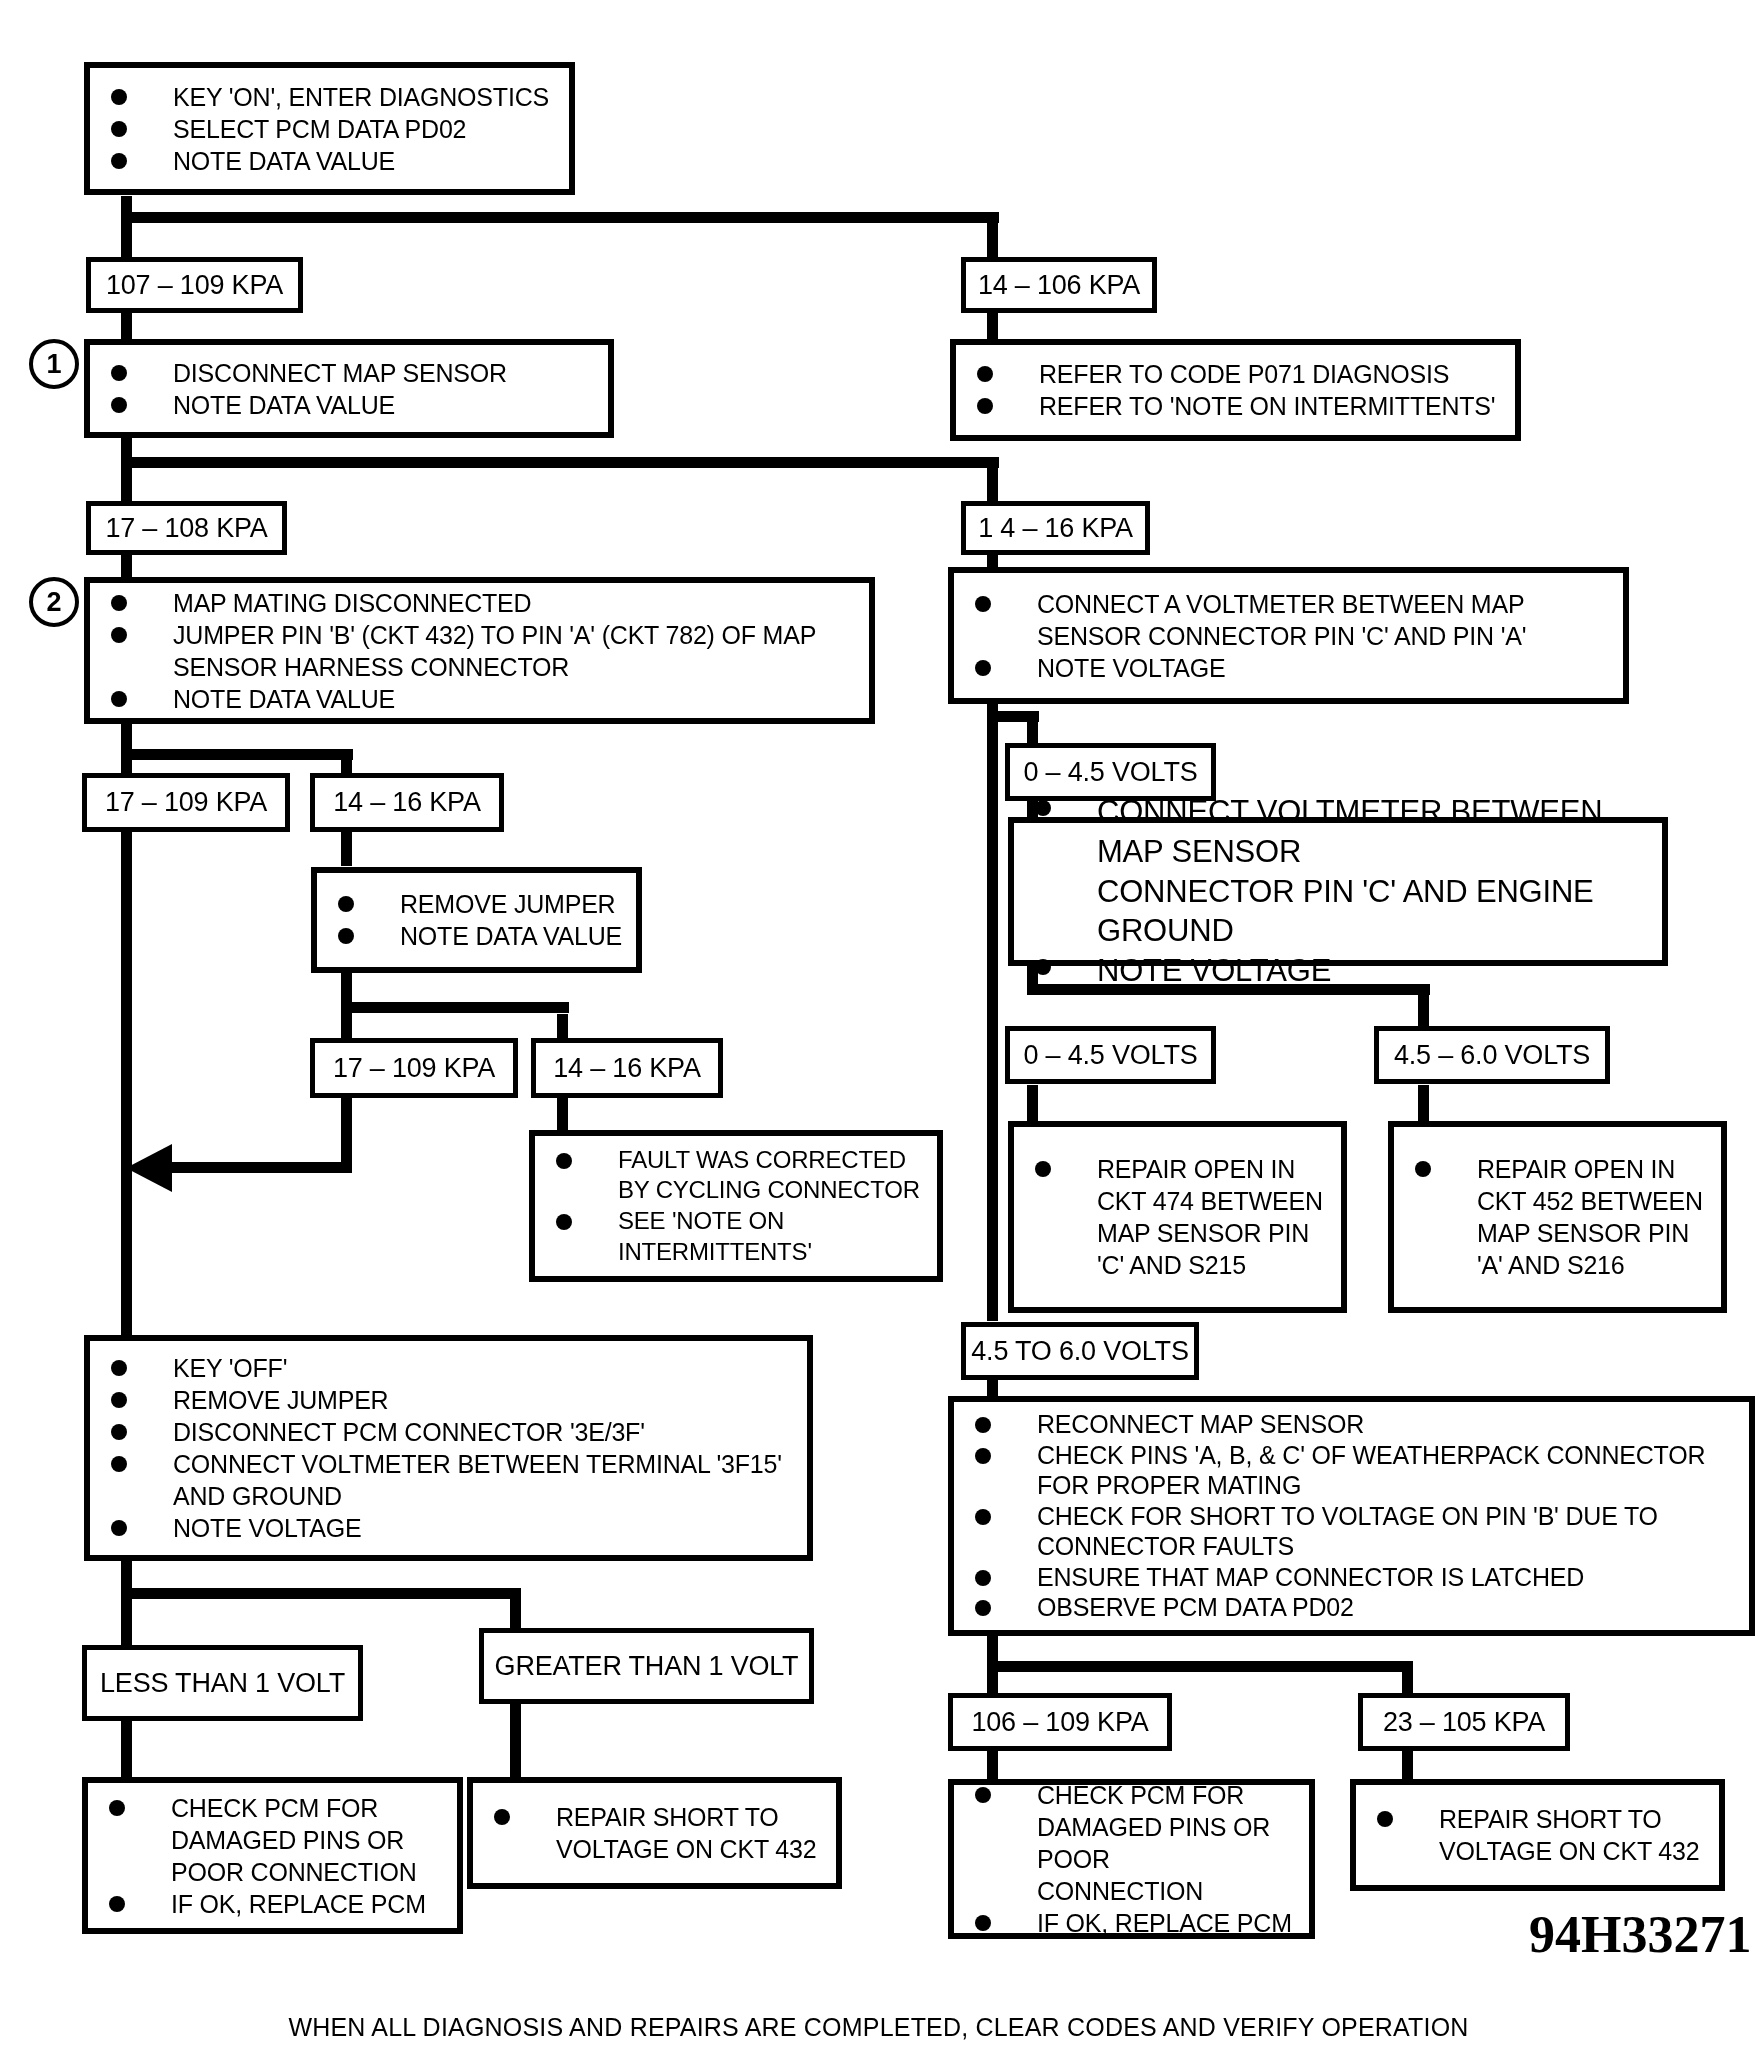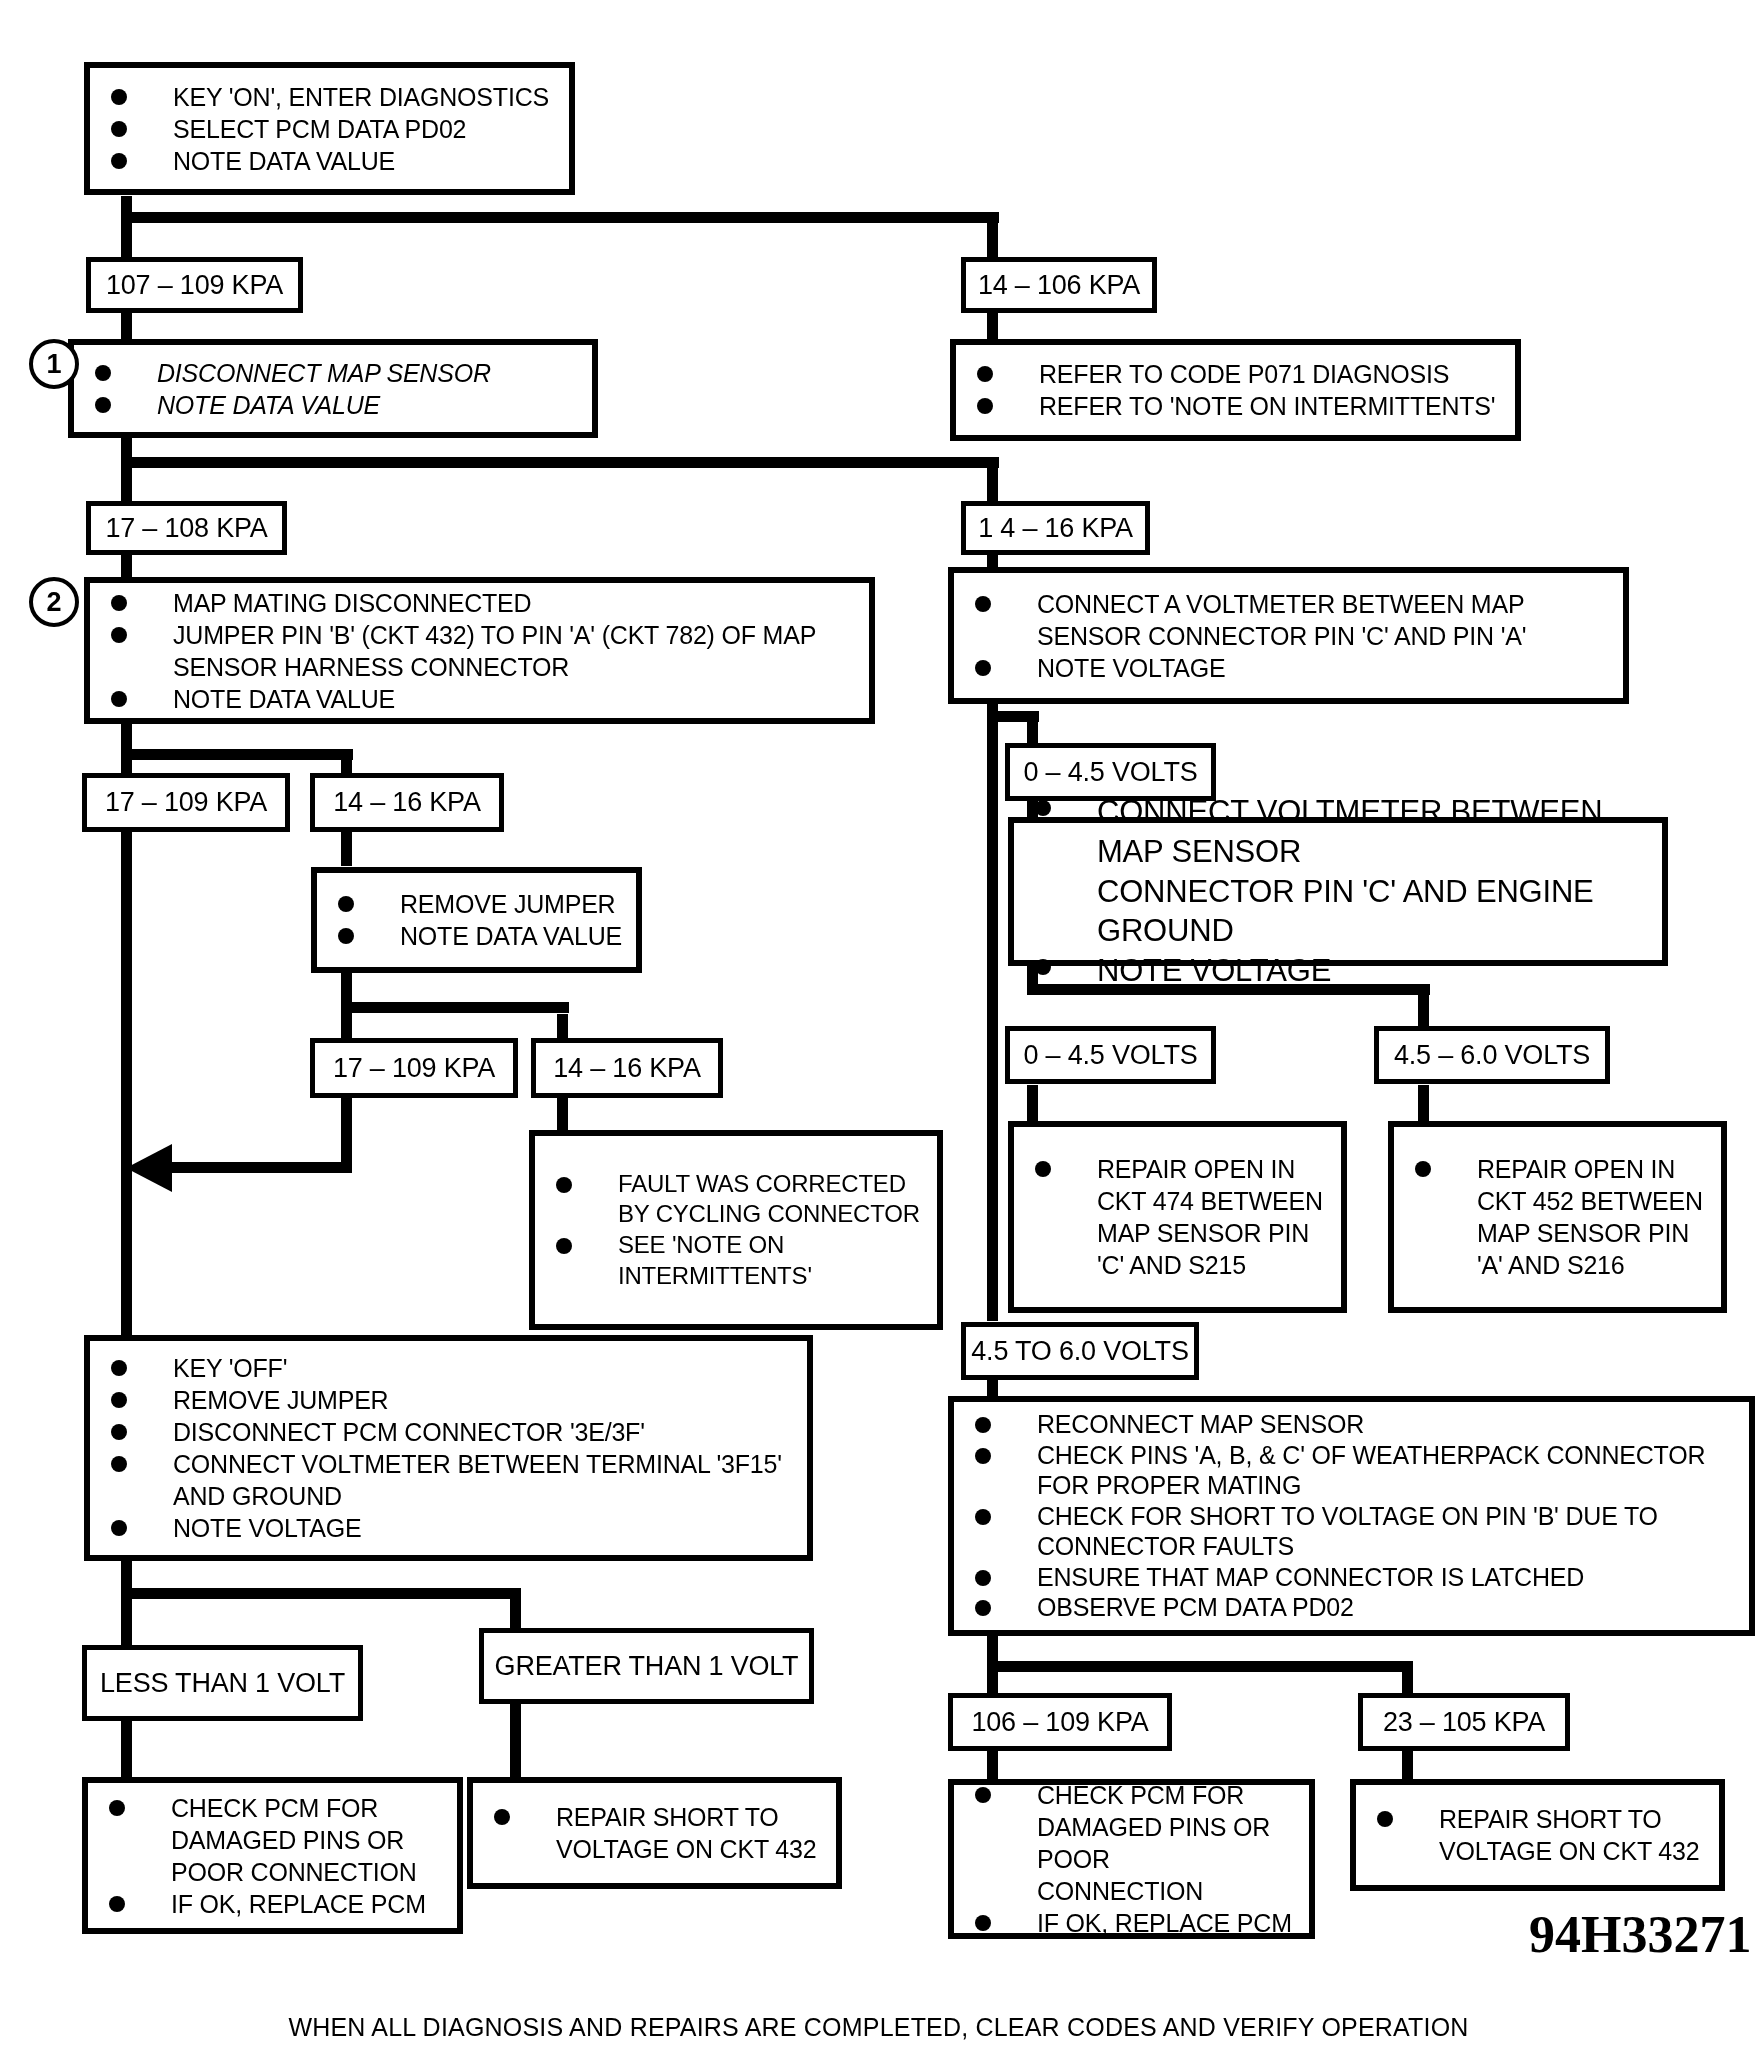--- a/index.html
+++ b/index.html
@@ -106,21 +106,21 @@
     <div class="row">
         <span class="dot"></span>
         <span class="txt">SELECT PCM DATA PD02</span>
       </div>
     <div class="row">
         <span class="dot"></span>
         <span class="txt">NOTE DATA VALUE</span>
       </div>
   </div>
 
-  <div class="box" style="left:68px;top:339px;width:530px;height:99px;font-style:italic;">
+  <div class="box" style="left:84px;top:339px;width:530px;height:99px;">
     <div class="row">
         <span class="dot"></span>
         <span class="txt">DISCONNECT MAP SENSOR</span>
       </div>
     <div class="row">
         <span class="dot"></span>
         <span class="txt">NOTE DATA VALUE</span>
       </div>
   </div>
 
@@ -167,21 +167,21 @@
     <div class="row">
         <span class="dot"></span>
         <span class="txt">REMOVE JUMPER</span>
       </div>
     <div class="row">
         <span class="dot"></span>
         <span class="txt">NOTE  DATA VALUE</span>
       </div>
   </div>
 
-  <div class="box fs30" style="left:529px;top:1130px;width:414px;height:200px;">
+  <div class="box fs30" style="left:529px;top:1130px;width:414px;height:152px;">
     <div class="row">
         <span class="dot"></span>
         <span class="txt">FAULT WAS CORRECTED
 BY CYCLING CONNECTOR</span>
       </div>
     <div class="row">
         <span class="dot"></span>
         <span class="txt">SEE 'NOTE ON
 INTERMITTENTS'</span>
       </div>

